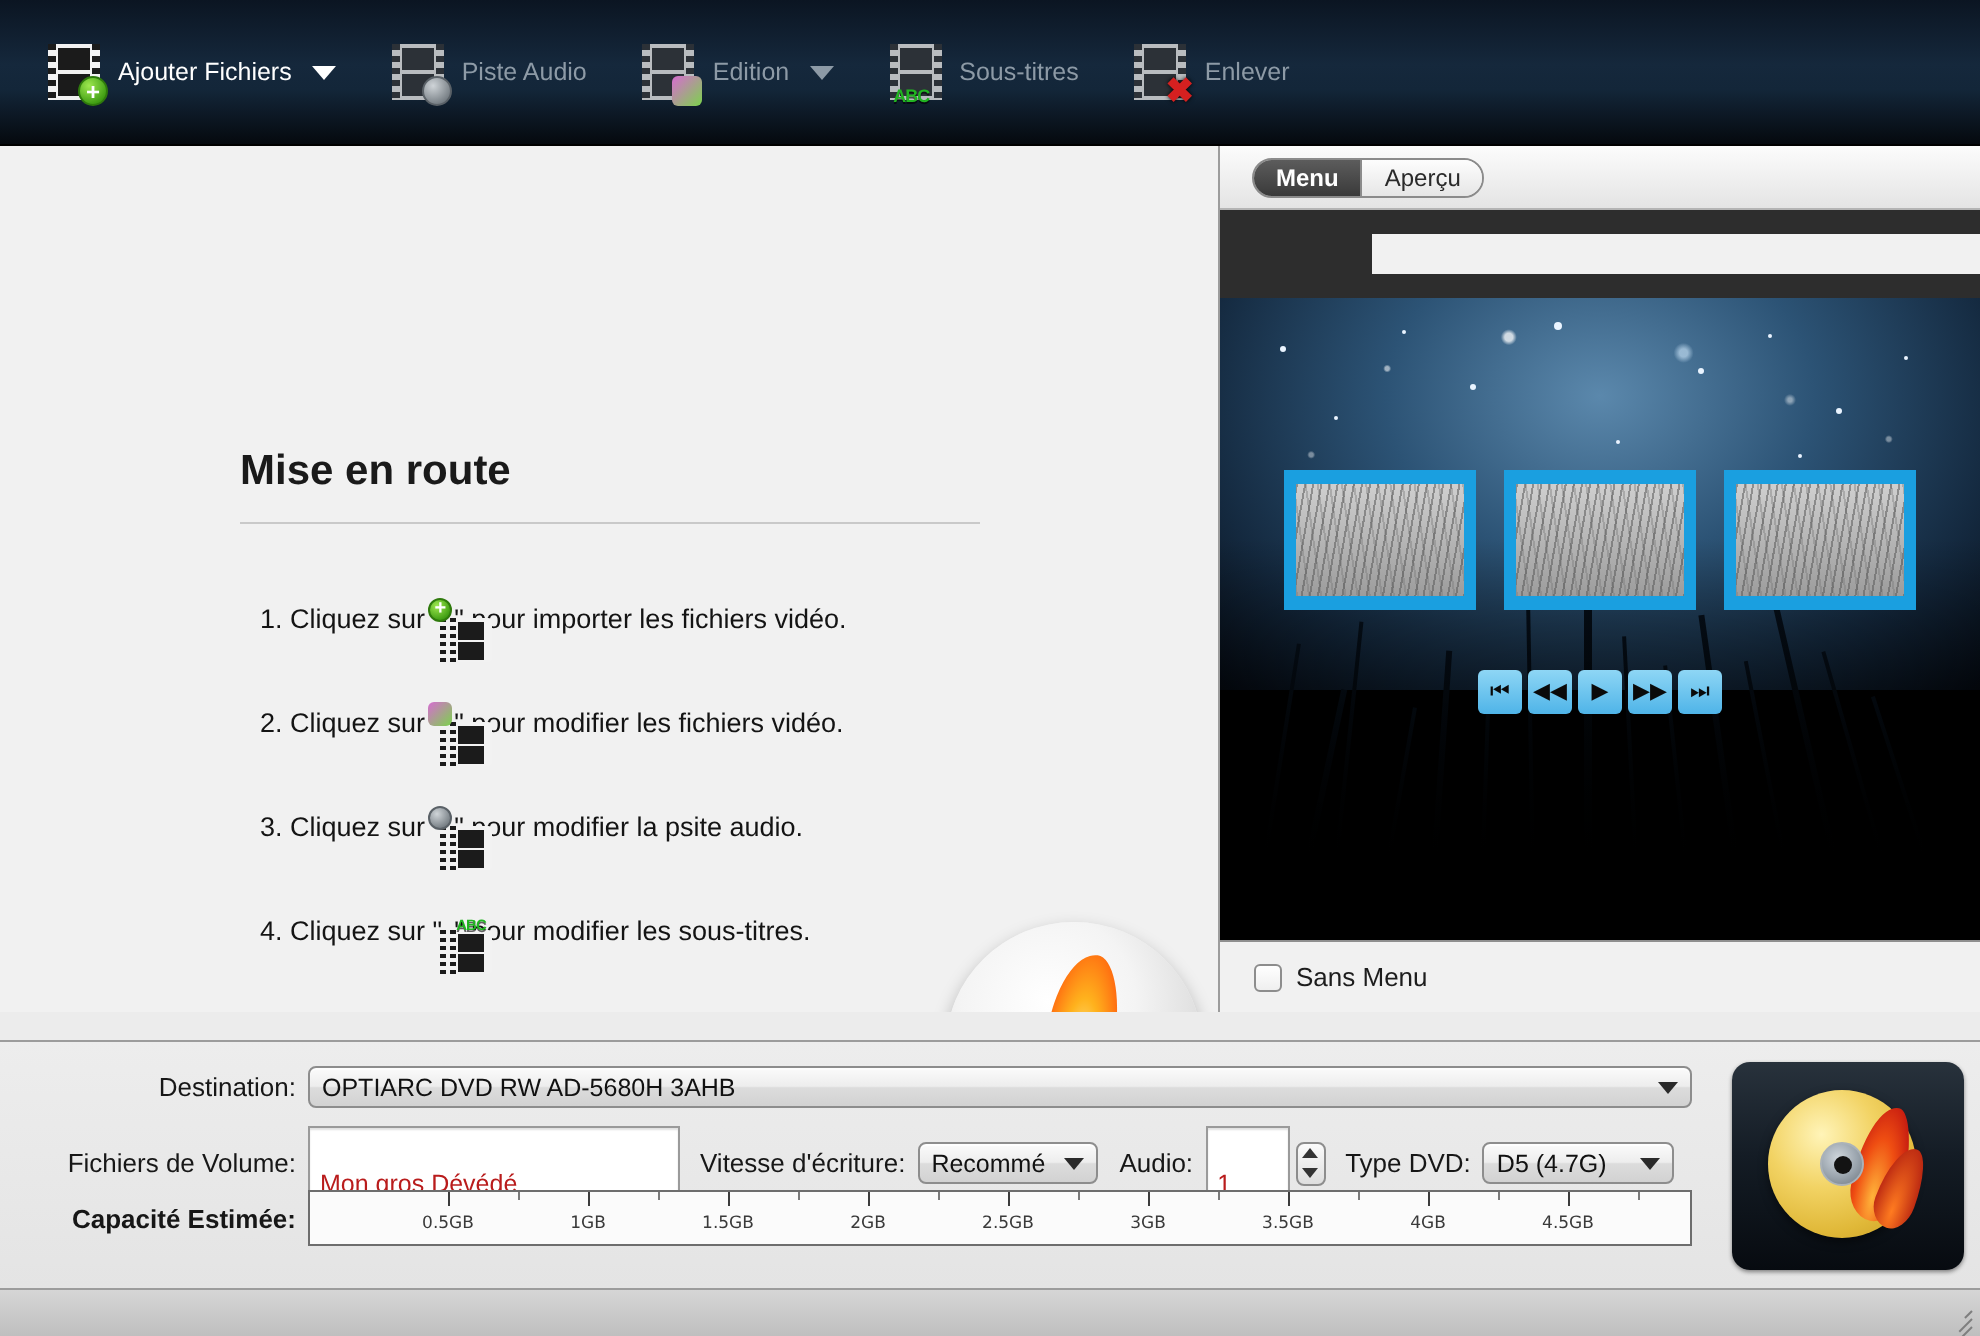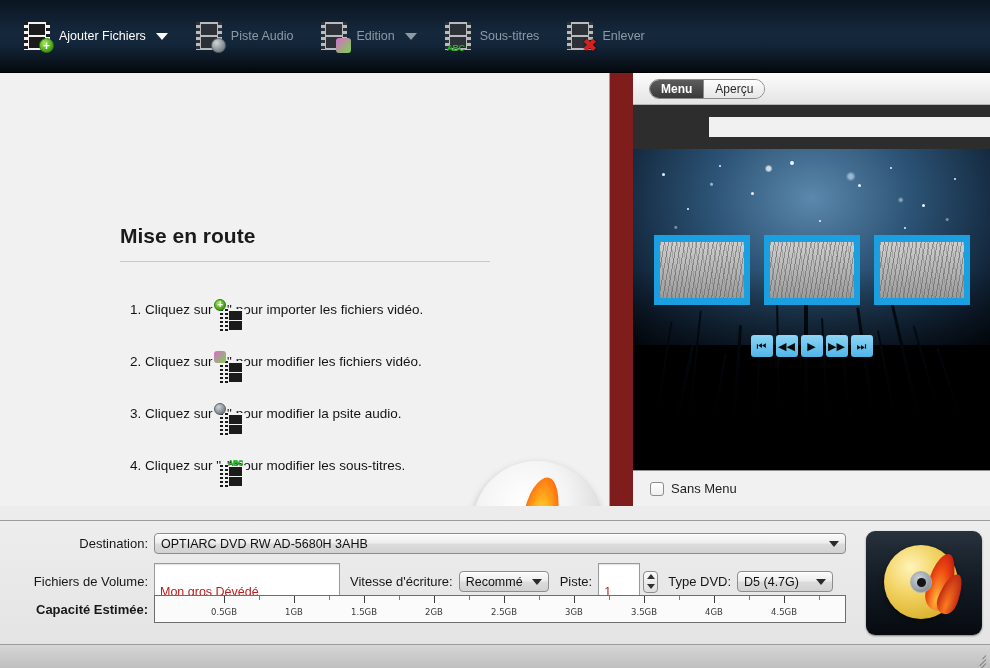--- a/index.html
+++ b/index.html
@@ -171,21 +171,20 @@
   .dvd-big .fb { left:52px; top:16px; width:34px; height:60px;
     background: radial-gradient(ellipse at 50% 85%, #fff0a0 0%, #ffb21d 40%, #ff6a10 78%);
     transform: rotate(8deg); }
 
   
   .right {
     flex: 1 1 auto;
     display: flex; flex-direction: column;
     background: #7f1d1d;
     min-width: 0;
-    padding-left: 23px;
   }
   .tabstrip {
     height: 32px; flex: 0 0 auto;
     background: linear-gradient(to bottom,#fcfcfc,#e4e4e4);
     display: flex; align-items: center;
     padding-left: 16px;
     border-bottom: 1px solid #b4b4b4;
   }
   .segbtns {
     display: flex; height: 20px;
@@ -628,21 +627,21 @@
     <div class="row" style="left:0;top:42px;">
       <div class="flabel" style="width:148px;">Fichiers de Volume:</div>
       <div class="textfield" style="width:186px;margin-left:6px;">
         <span>Mon gros Dévédé</span>
       </div>
       <div class="flabel" style="margin-left:10px;">Vitesse d'écriture:</div>
       <div class="popup" style="width:90px;margin-left:6px;">
         <span class="pv">Recommé</span>
         <span class="dn"></span>
       </div>
-      <div class="flabel" style="margin-left:11px;">Piste:</div>
+      <div class="flabel" style="margin-left:11px;">Audio:</div>
       <div class="textfield" style="width:42px;margin-left:6px;">
         <span>1</span>
       </div>
       <div class="stepper">
           <i class="up"></i>
           <i class="dn"></i>
         </div>
       <div class="flabel" style="margin-left:10px;">Type DVD:</div>
       <div class="popup" style="width:96px;margin-left:6px;">
         <span class="pv">D5 (4.7G)</span>

